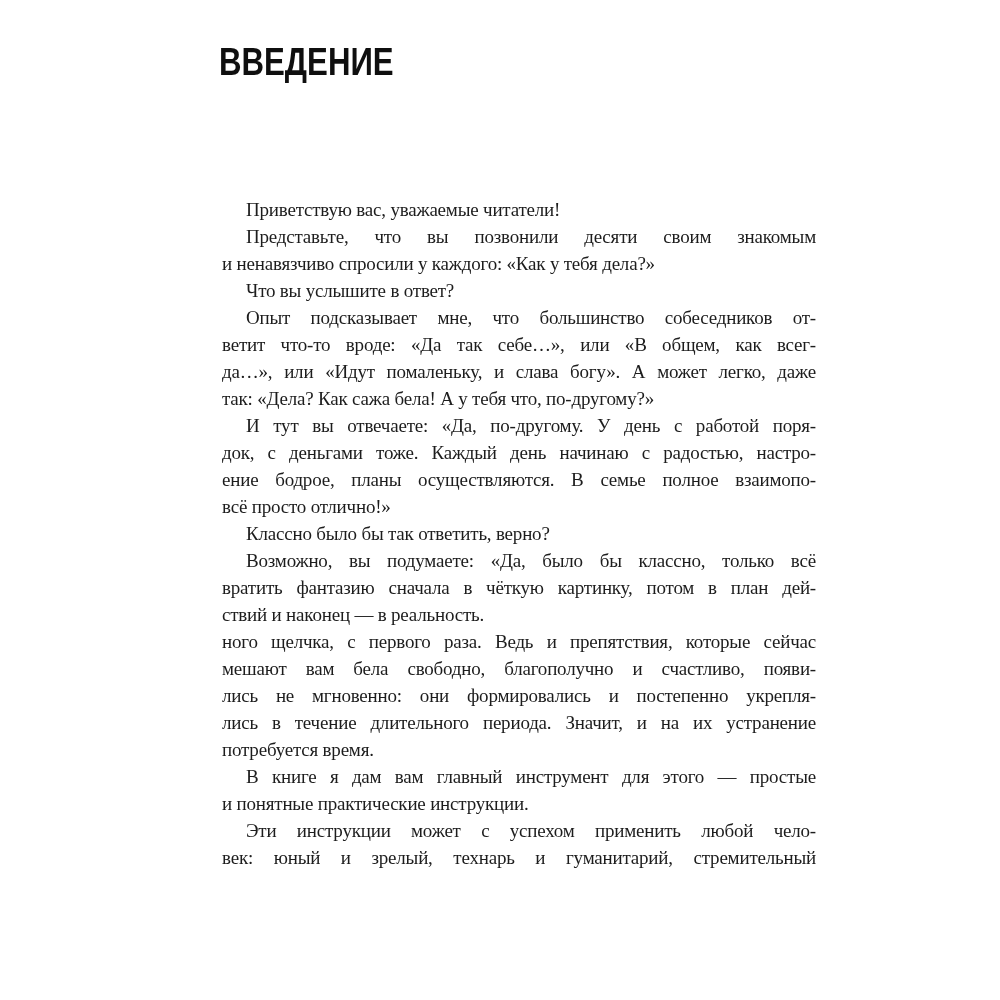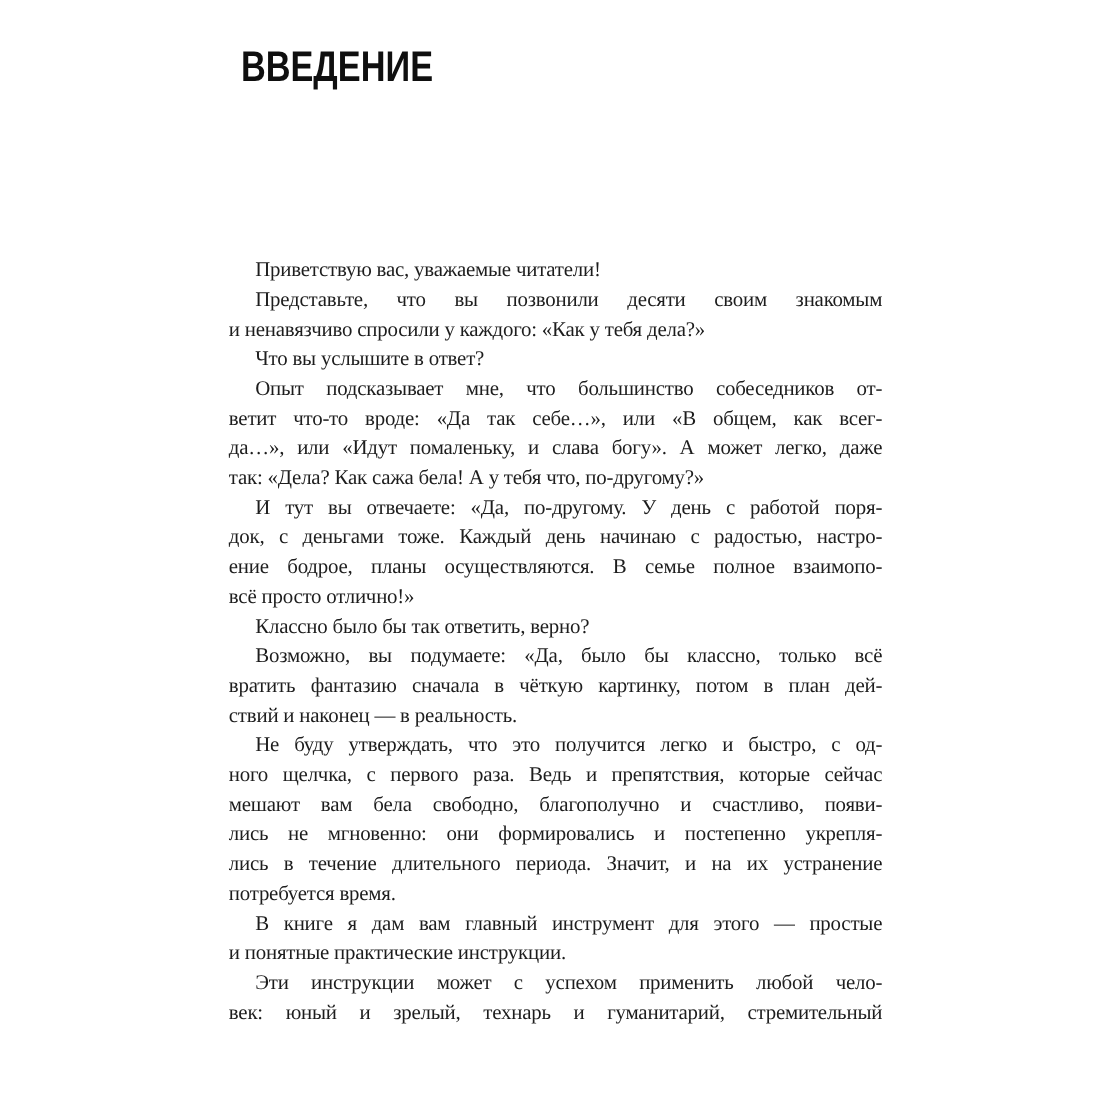--- a/index.html
+++ b/index.html
@@ -30,29 +30,28 @@
     font-size: 39px;
     line-height: 1;
     letter-spacing: 0px;
     color: #0f0f0f;
     transform: scaleX(0.80);
     transform-origin: left top;
     white-space: nowrap;
   }
   .text-block {
     position: absolute;
-    left: 208px;
+    left: 222px;
     top: 196px;
     width: 594px;
     font-family: "Liberation Serif", serif;
     font-size: 19px;
     line-height: 27px;
     letter-spacing: -0.2px;
     color: #1d1d1d;
-    margin-top: 36px;
   }
   .line {
     text-align: left;
     white-space: normal;
   }
   .line.just {
     text-align: justify;
     text-align-last: justify;
   }
   .line.indent {
@@ -74,21 +73,20 @@
       <div class="line just">да…», или «Идут помаленьку, и слава богу». А может легко, даже</div>
       <div class="line">так: «Дела? Как сажа бела! А у тебя что, по-другому?»</div>
       <div class="line indent just">И тут вы отвечаете: «Да, по-другому. У день с работой поря-</div>
       <div class="line just">док, с деньгами тоже. Каждый день начинаю с радостью, настро-</div>
       <div class="line just">ение бодрое, планы осуществляются. В семье полное взаимопо-</div>
       <div class="line">всё просто отлично!»</div>
       <div class="line indent">Классно было бы так ответить, верно?</div>
       <div class="line indent just">Возможно, вы подумаете: «Да, было бы классно, только всё</div>
       <div class="line just">вратить фантазию сначала в чёткую картинку, потом в план дей-</div>
       <div class="line">ствий и наконец — в реальность.</div>
-      <div class="line indent just">Не буду утверждать, что это получится легко и быстро, с од-</div>
       <div class="line just">ного щелчка, с первого раза. Ведь и препятствия, которые сейчас</div>
       <div class="line just">мешают вам бела свободно, благополучно и счастливо, появи-</div>
       <div class="line just">лись не мгновенно: они формировались и постепенно укрепля-</div>
       <div class="line just">лись в течение длительного периода. Значит, и на их устранение</div>
       <div class="line">потребуется время.</div>
       <div class="line indent just">В книге я дам вам главный инструмент для этого — простые</div>
       <div class="line">и понятные практические инструкции.</div>
       <div class="line indent just">Эти инструкции может с успехом применить любой чело-</div>
       <div class="line just">век: юный и зрелый, технарь и гуманитарий, стремительный</div>
     </div>

